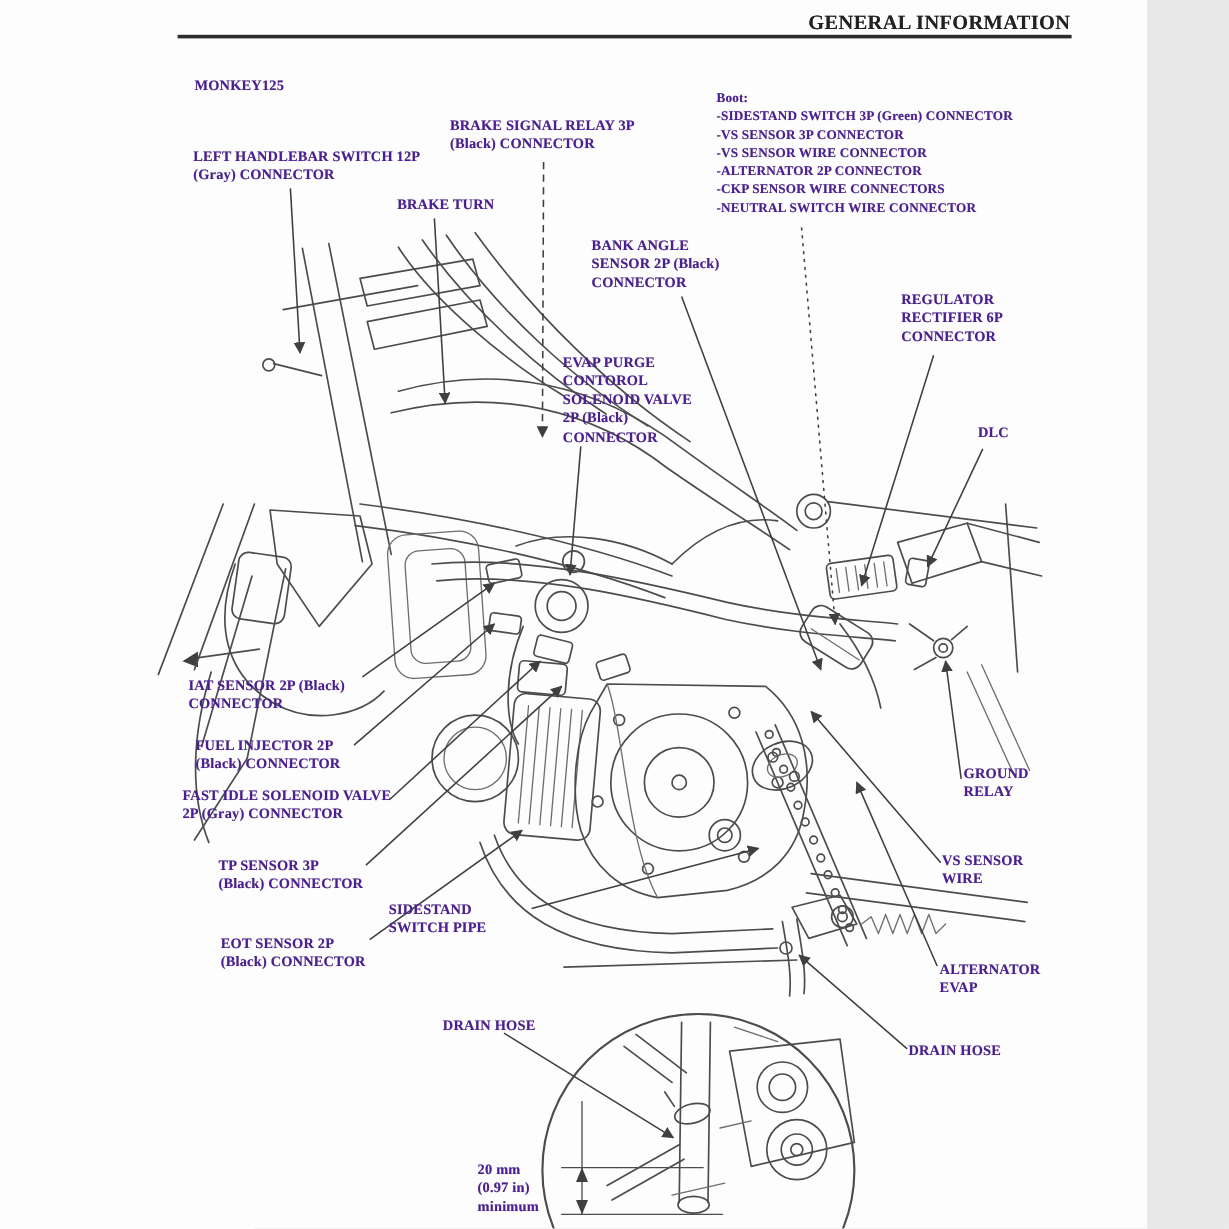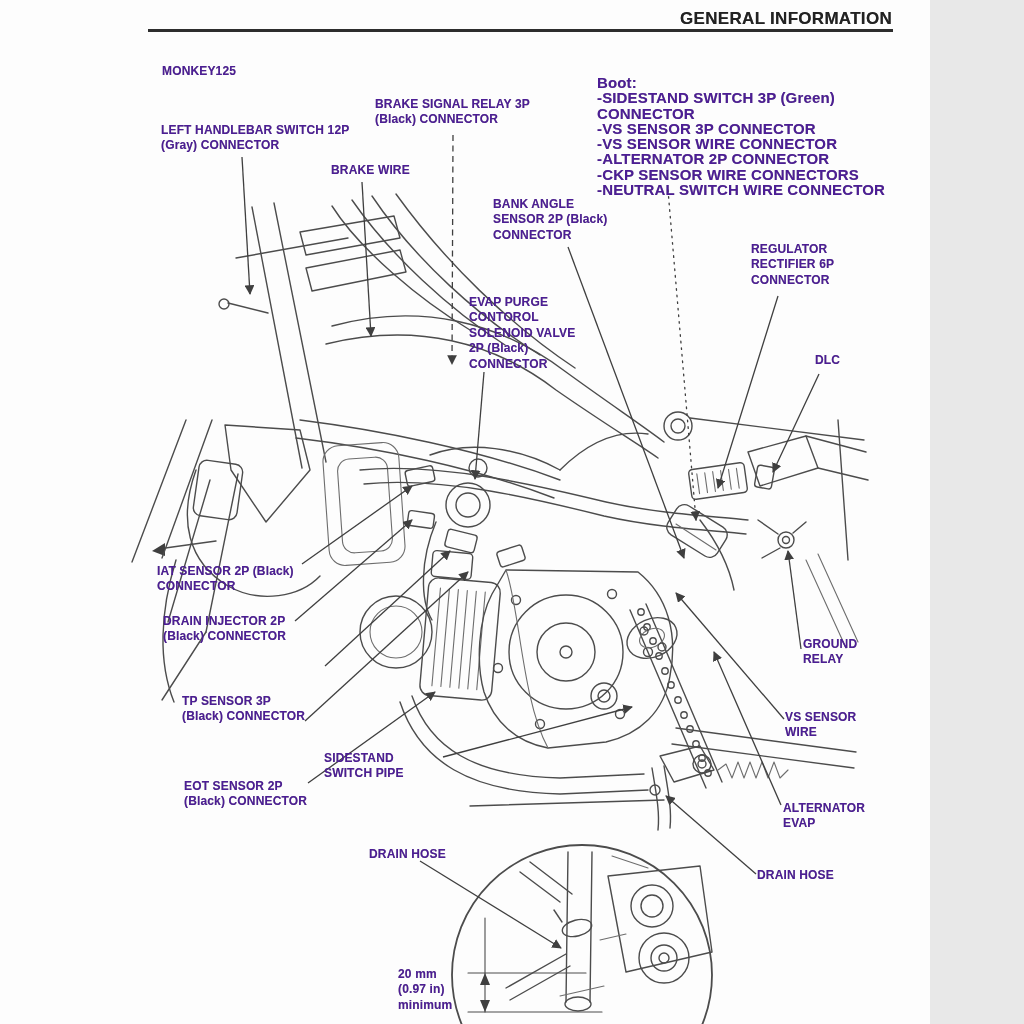--- a/index.html
+++ b/index.html
@@ -1,25 +1,25 @@
 <!DOCTYPE html>
 <html><head>
 <meta charset="utf-8">
 <style>
   html,body{margin:0;padding:0;background:#e8e8e8;}
   #page{
     position:relative;width:930px;height:1024px;background:#fdfdfd;
-    font-family:Liberation Sans, sans-serif;overflow:hidden;
+    font-family:Liberation Serif, serif;overflow:hidden;padding-left:26px;
   }
   .callout{
     position:absolute;font-size:12px;line-height:15.4px;font-weight:bold;
     color:#4c1d95;white-space:pre-line;letter-spacing:.15px;
     text-shadow:0 0 .6px rgba(80,80,80,.55);
   }
-  .small{font-size:15px;line-height:15.3px;}
+  .small{font-size:11px;line-height:15.3px;}
   #header-title{
     position:absolute;top:9px;left:520px;width:372px;text-align:right;
     font-size:17px;font-weight:bold;color:#222;letter-spacing:.3px;
     text-shadow:0 0 .5px rgba(40,40,40,.6);
   }
   #header-rule{
     position:absolute;left:148px;top:29px;width:745px;height:3px;background:#2d2d2d;
   }
   svg{position:absolute;left:0;top:0;}
   .art{stroke:#4c4c4c;fill:none;stroke-width:1.4;stroke-linecap:round;stroke-linejoin:round;}
@@ -225,21 +225,21 @@
       <path class="leader" d="M756,874 L666,796" marker-end="url(#arrw)"></path>
       <path class="leader" d="M420,861 L561,948" marker-end="url(#arrw)"></path>
     </g>
   </svg>
 
   <div class="callout" style="left:162px;top:64px">MONKEY125</div>
   <div class="callout" style="left:161px;top:123px">LEFT HANDLEBAR SWITCH 12P
 (Gray) CONNECTOR</div>
   <div class="callout" style="left:375px;top:97px">BRAKE SIGNAL RELAY 3P
 (Black) CONNECTOR</div>
-  <div class="callout" style="left:331px;top:163px">BRAKE WIRE</div>
+  <div class="callout" style="left:331px;top:163px">BRAKE TURN</div>
   <div class="callout small" style="left:597px;top:75px">Boot:
 -SIDESTAND SWITCH 3P (Green) CONNECTOR
 -VS SENSOR 3P CONNECTOR
 -VS SENSOR WIRE CONNECTOR
 -ALTERNATOR 2P CONNECTOR
 -CKP SENSOR WIRE CONNECTORS
 -NEUTRAL SWITCH WIRE CONNECTOR</div>
   <div class="callout" style="left:493px;top:197px">BANK ANGLE
 SENSOR 2P (Black)
 CONNECTOR</div>
@@ -247,23 +247,25 @@
 RECTIFIER 6P
 CONNECTOR</div>
   <div class="callout" style="left:815px;top:353px">DLC</div>
   <div class="callout" style="left:469px;top:295px">EVAP PURGE
 CONTOROL
 SOLENOID VALVE
 2P (Black)
 CONNECTOR</div>
   <div class="callout" style="left:157px;top:564px">IAT SENSOR 2P (Black)
 CONNECTOR</div>
-  <div class="callout" style="left:163px;top:614px">DRAIN INJECTOR 2P
-(Black) CONNECTOR</div>
-  <div class="callout" style="left:182px;top:694px">TP SENSOR 3P
+  <div class="callout" style="left:163px;top:614px">FUEL INJECTOR 2P
+(Black) CONNECTOR</div>
+  <div class="callout" style="left:152px;top:656px">FAST IDLE SOLENOID VALVE
+2P (Gray) CONNECTOR</div>
+  <div class="callout" style="left:182px;top:714px">TP SENSOR 3P
 (Black) CONNECTOR</div>
   <div class="callout" style="left:324px;top:751px">SIDESTAND
 SWITCH PIPE</div>
   <div class="callout" style="left:184px;top:779px">EOT SENSOR 2P
 (Black) CONNECTOR</div>
   <div class="callout" style="left:803px;top:637px">GROUND
 RELAY</div>
   <div class="callout" style="left:785px;top:710px">VS SENSOR
 WIRE</div>
   <div class="callout" style="left:783px;top:801px">ALTERNATOR

